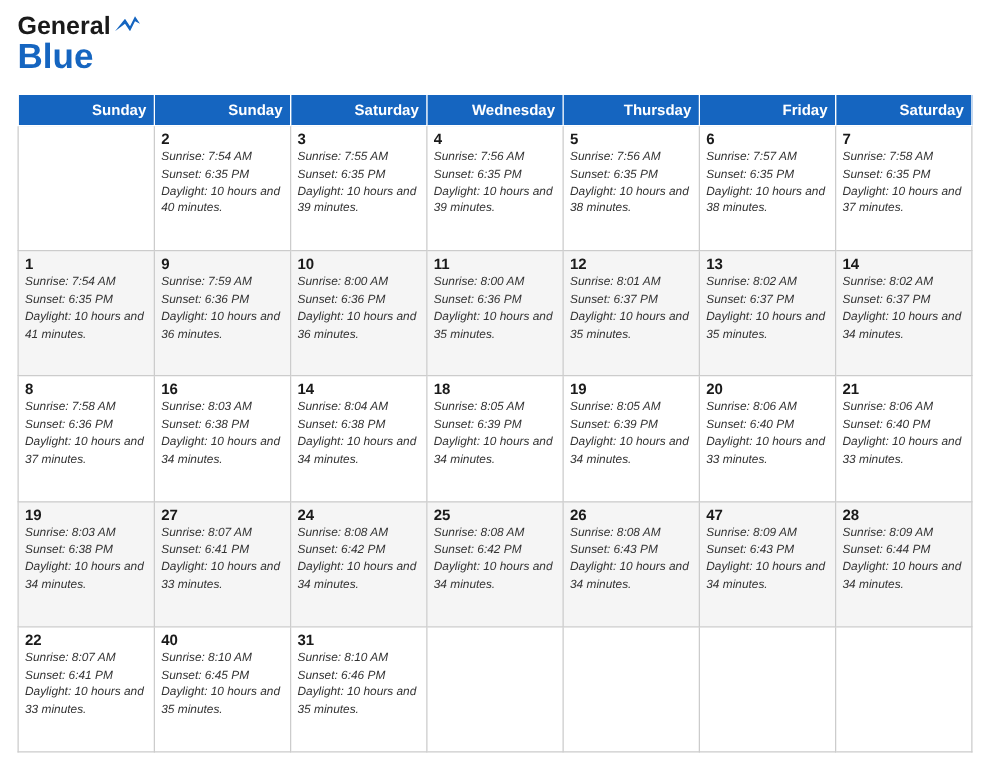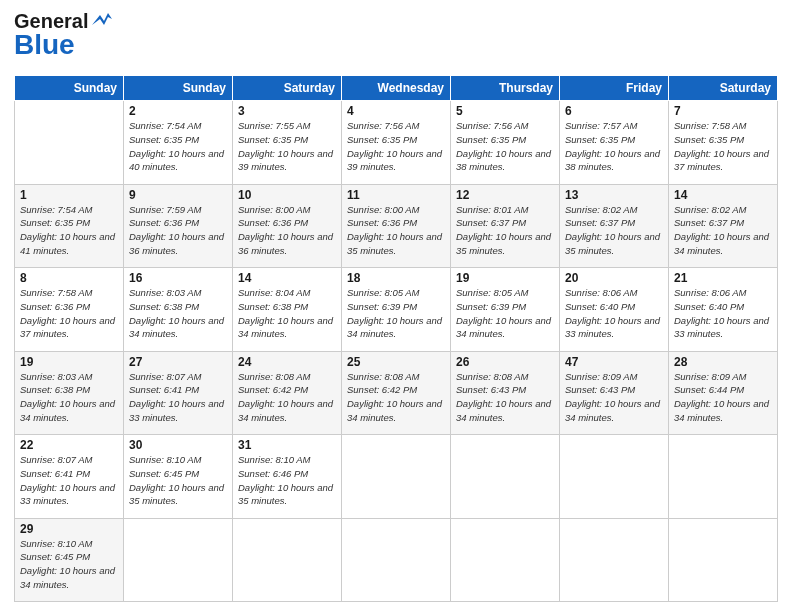--- a/index.html
+++ b/index.html
@@ -233,39 +233,27 @@
         <span class="day-number">28</span>
         <span class="day-info">Sunrise: 8:09 AM<br>Sunset: 6:44 PM<br>Daylight: 10 hours and 34 minutes.</span>
       </td>
         </tr>
         <tr>
           <td>
         <span class="day-number">22</span>
         <span class="day-info">Sunrise: 8:07 AM<br>Sunset: 6:41 PM<br>Daylight: 10 hours and 33 minutes.</span>
       </td>
           <td>
-        <span class="day-number">30</span>
+        <span class="day-number">40</span>
         <span class="day-info">Sunrise: 8:10 AM<br>Sunset: 6:45 PM<br>Daylight: 10 hours and 35 minutes.</span>
       </td>
           <td>
         <span class="day-number">31</span>
         <span class="day-info">Sunrise: 8:10 AM<br>Sunset: 6:46 PM<br>Daylight: 10 hours and 35 minutes.</span>
       </td>
-          <td class="empty-cell"></td>
-          <td class="empty-cell"></td>
-          <td class="empty-cell"></td>
-          <td class="empty-cell"></td>
-        </tr>
-        <tr>
-          <td>
-        <span class="day-number">29</span>
-        <span class="day-info">Sunrise: 8:10 AM<br>Sunset: 6:45 PM<br>Daylight: 10 hours and 34 minutes.</span>
-      </td>
-          <td class="empty-cell"></td>
-          <td class="empty-cell"></td>
           <td class="empty-cell"></td>
           <td class="empty-cell"></td>
           <td class="empty-cell"></td>
           <td class="empty-cell"></td>
         </tr>
       </tbody>
   </table>
 </div>
 
 </body></html>

